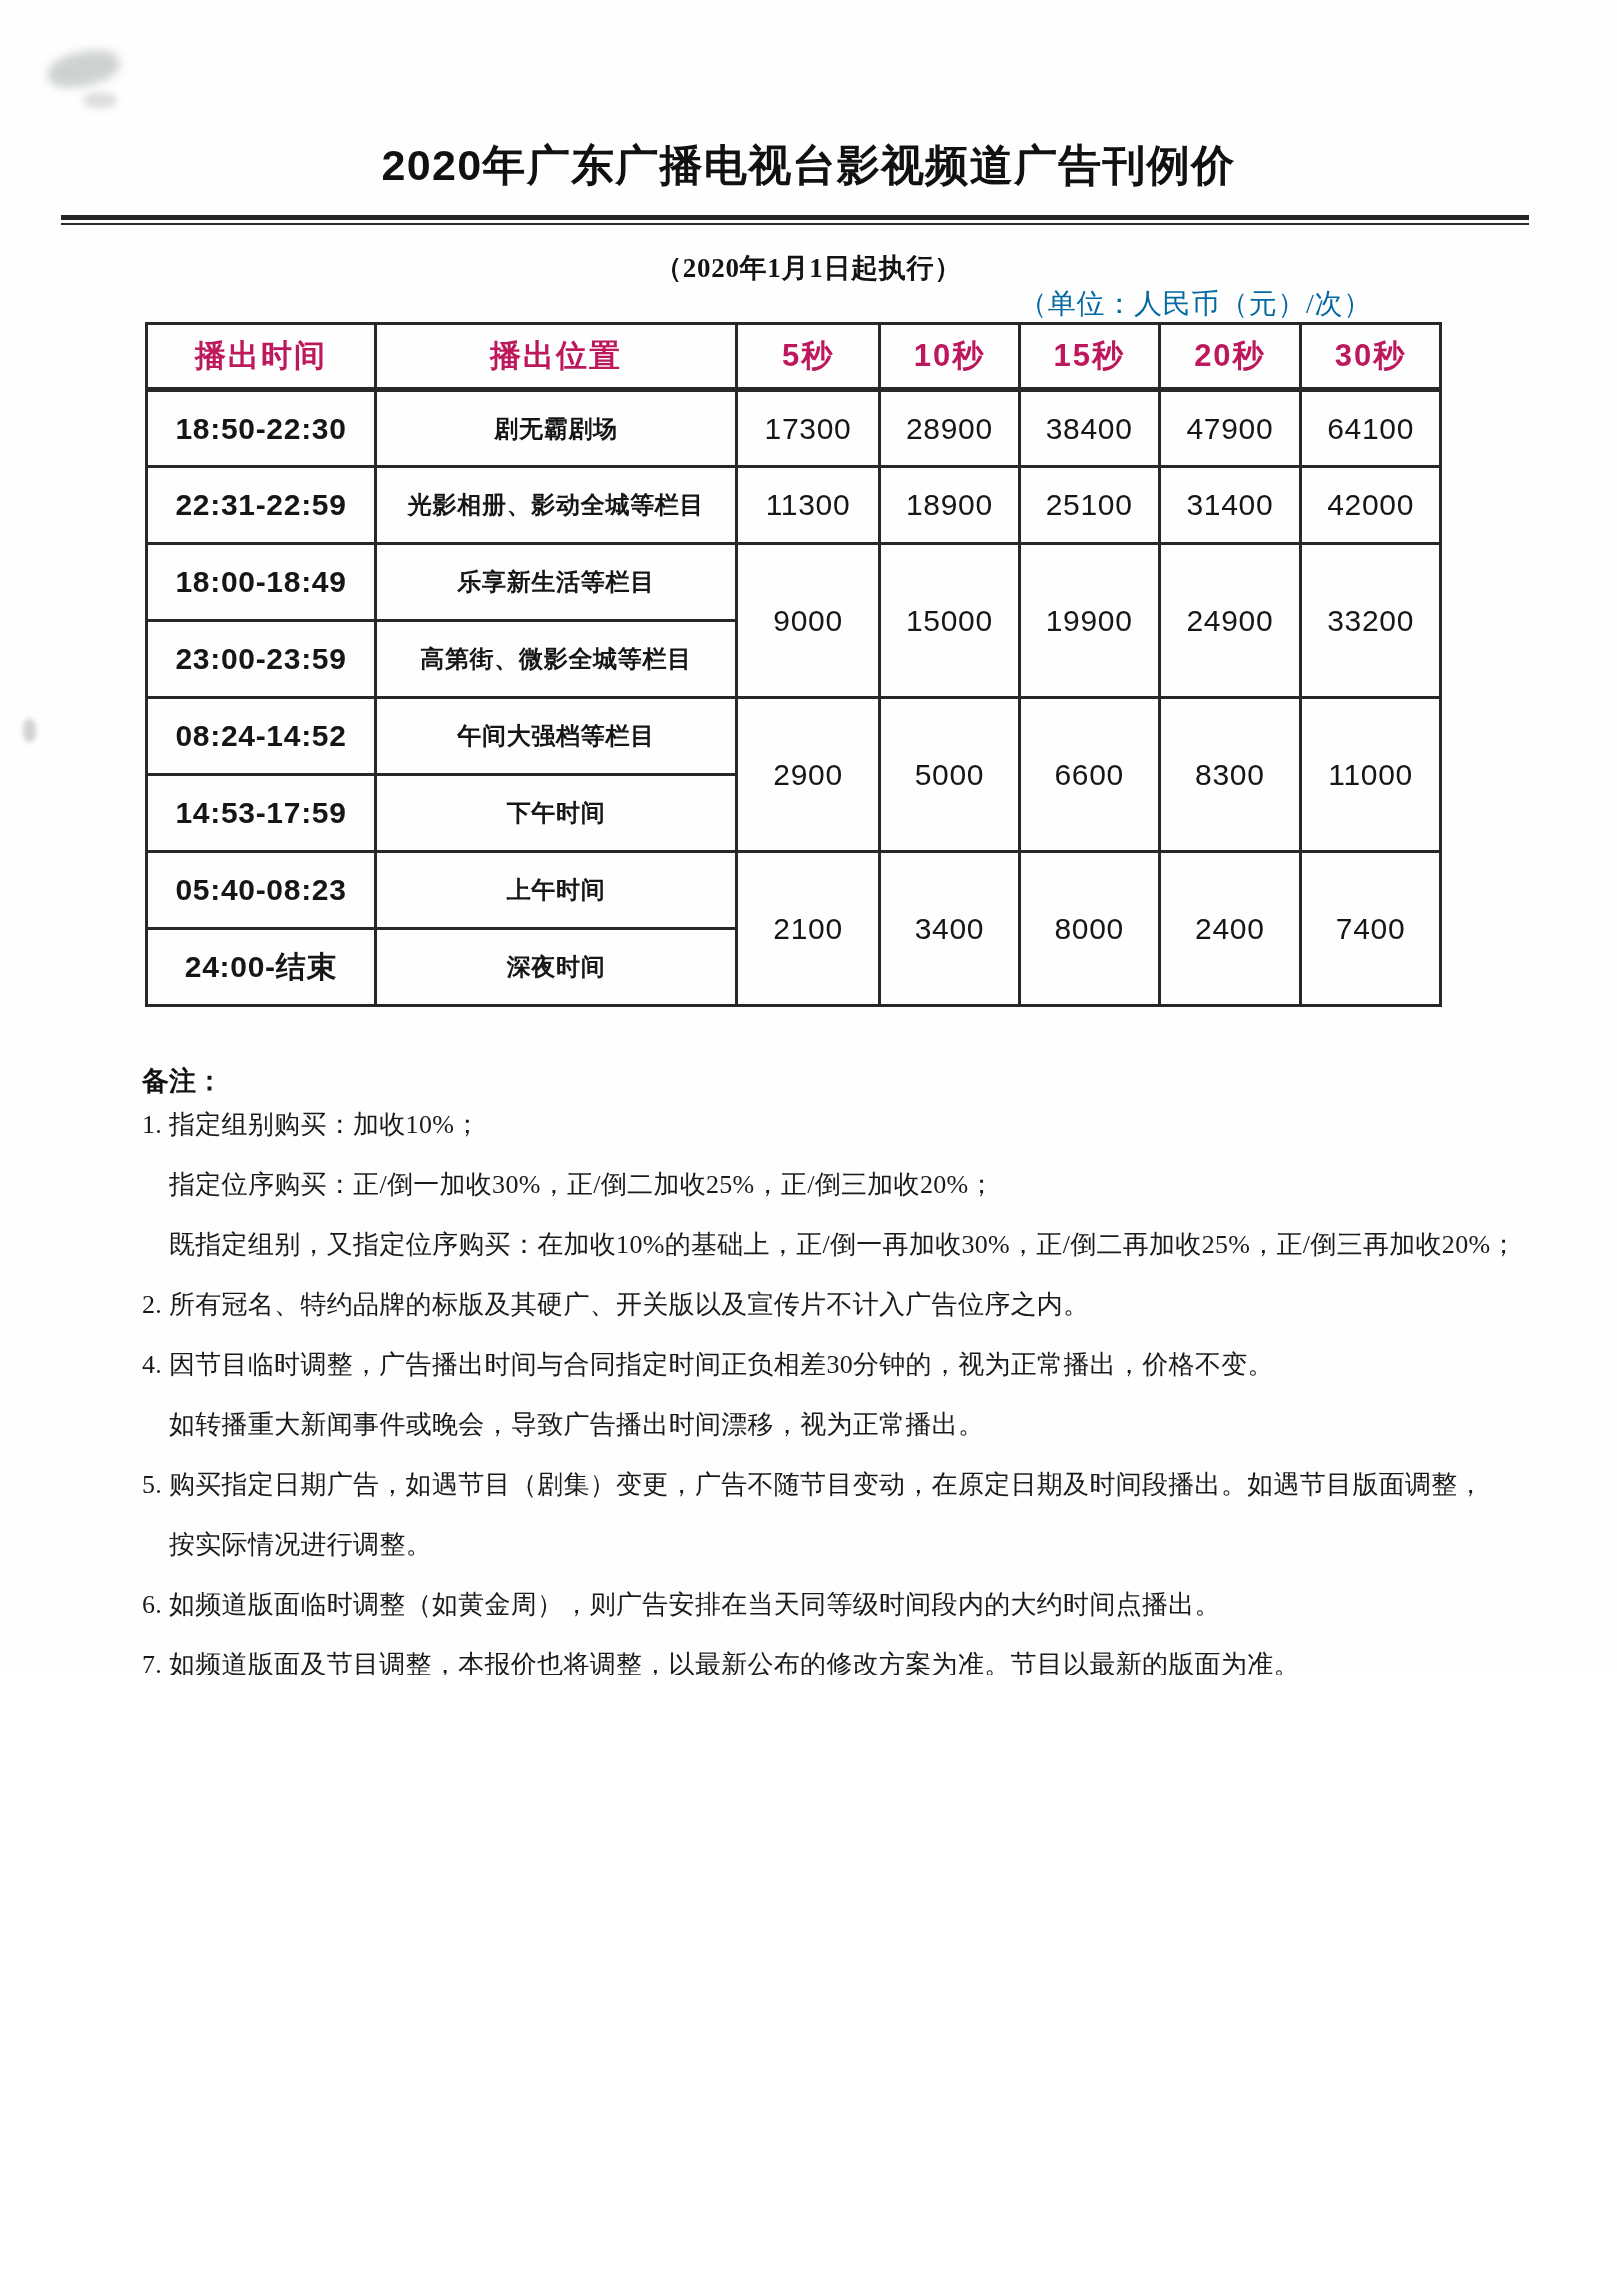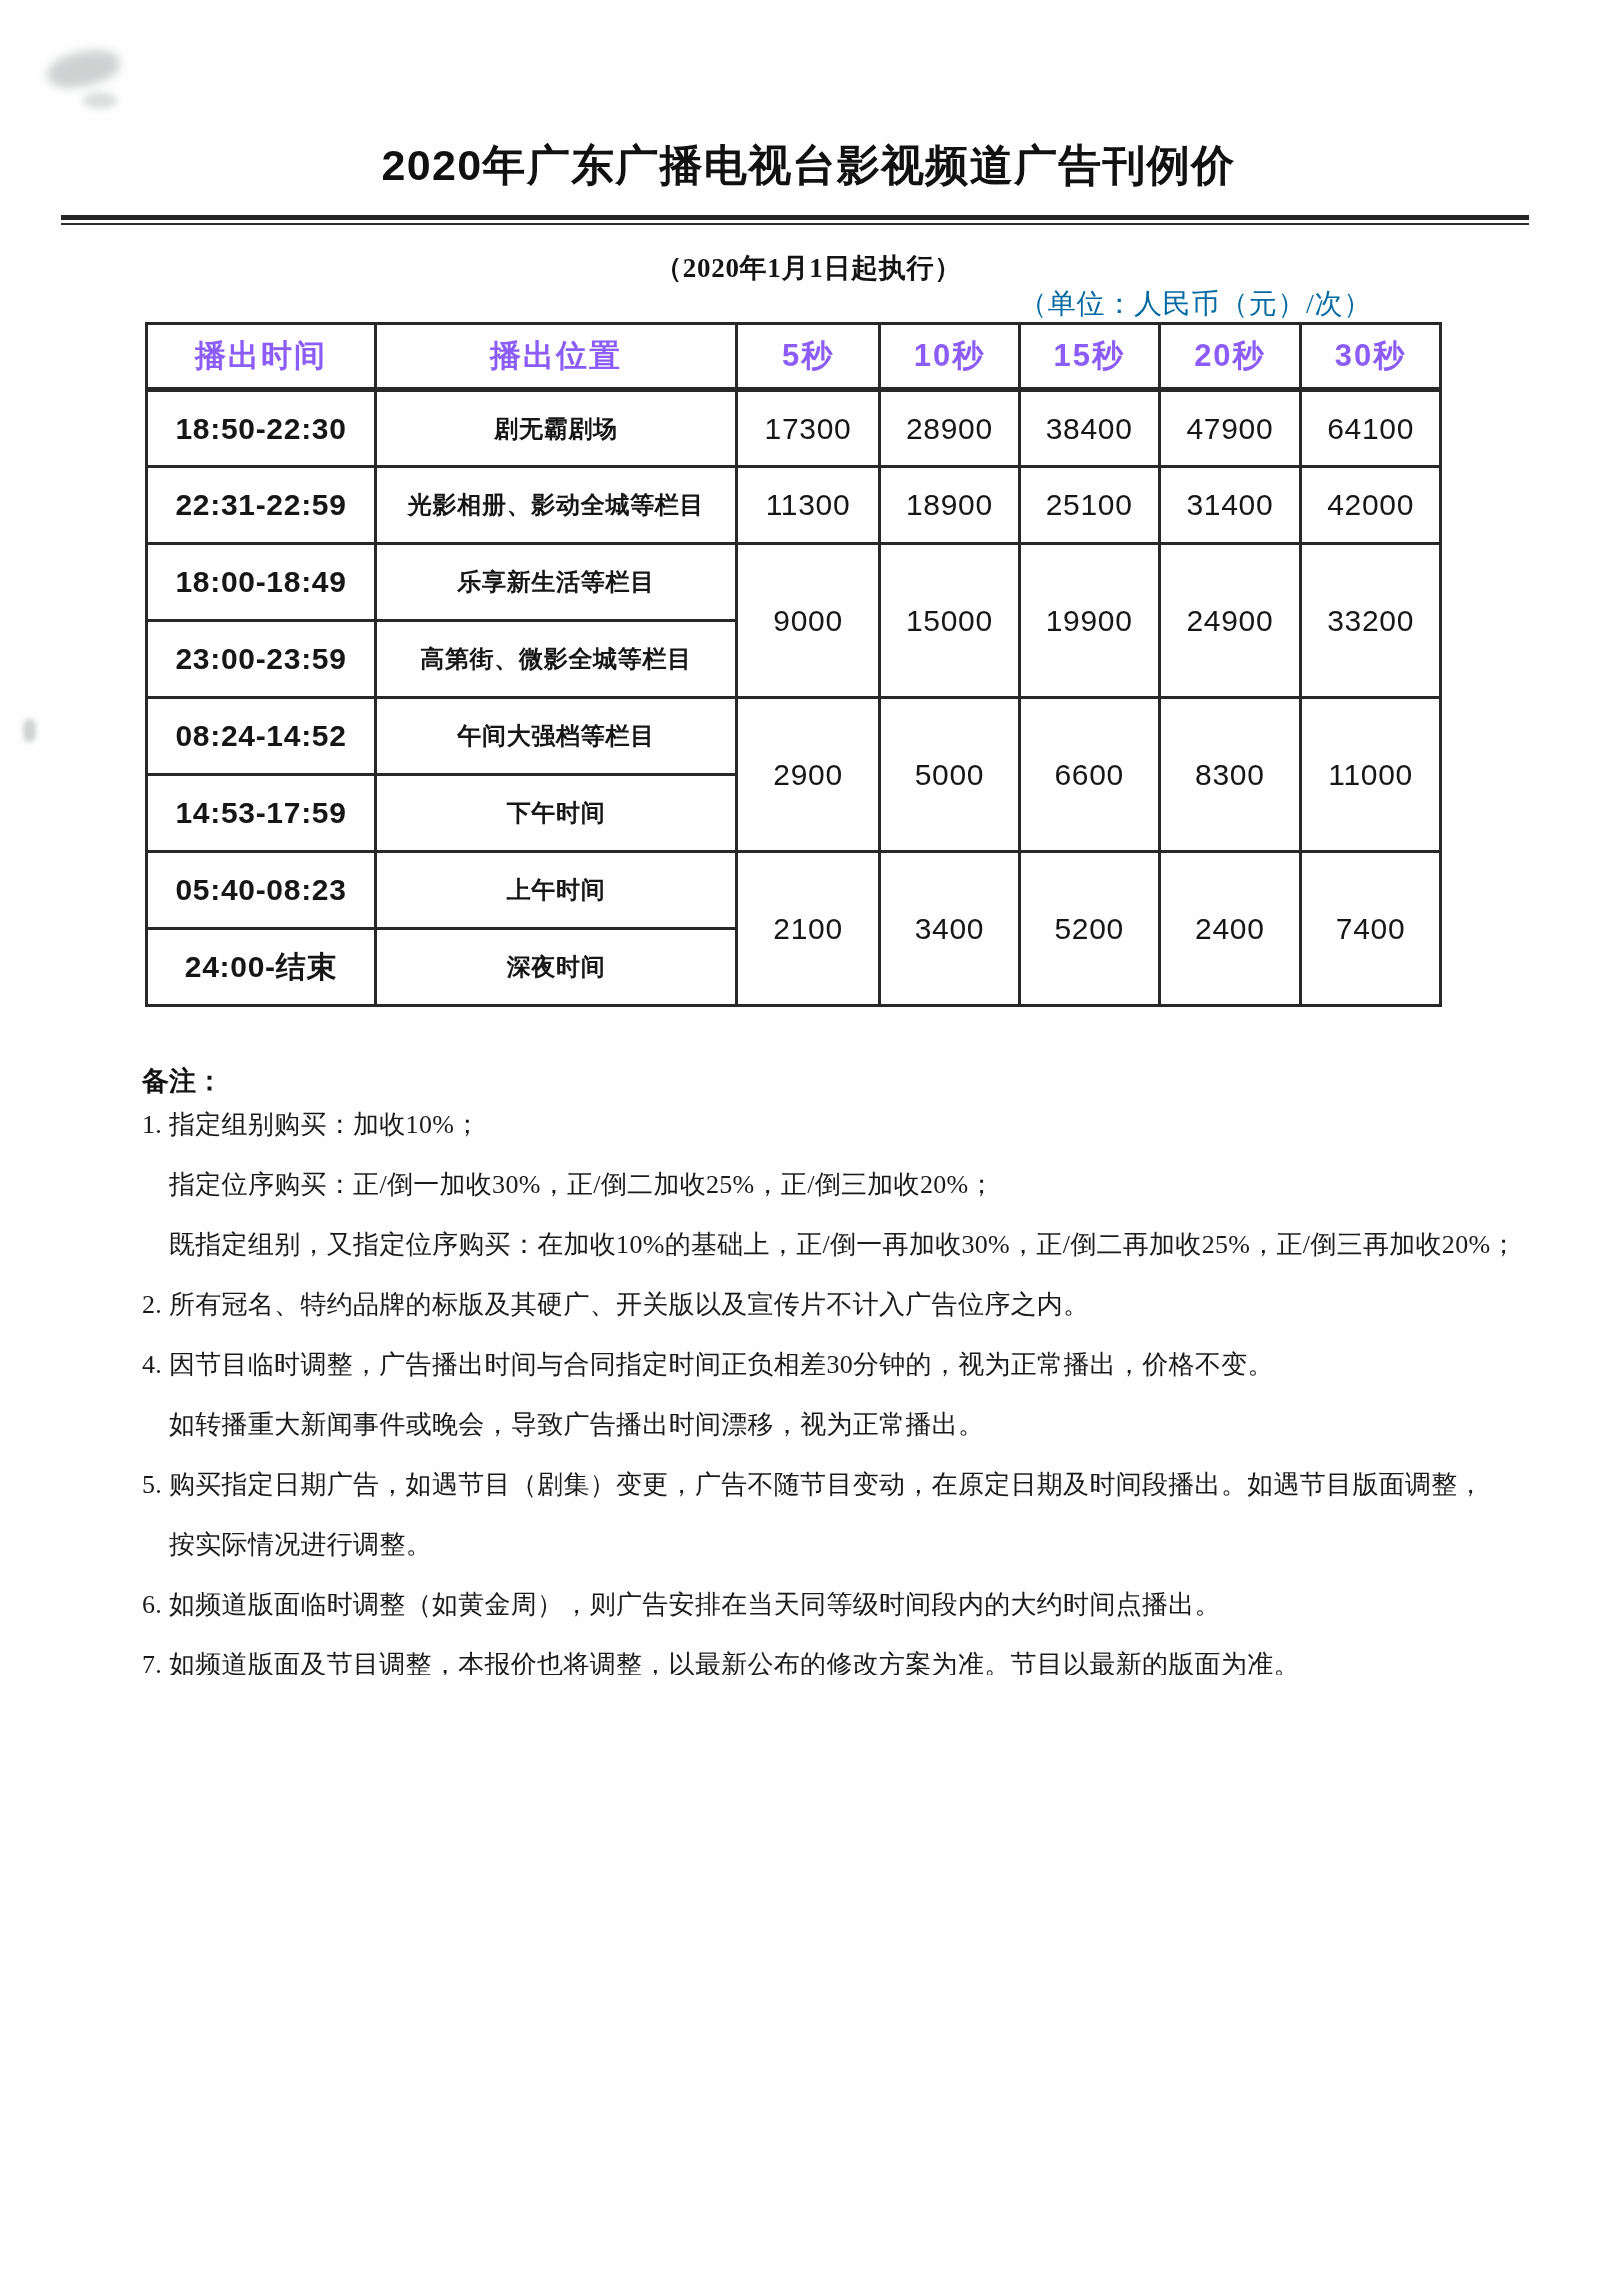--- a/index.html
+++ b/index.html
@@ -59,21 +59,21 @@
     border: 3.3px solid #282828;
     text-align: center; vertical-align: middle;
     padding: 0;
     background: #fefefe;
   }
   .rate-table thead tr { height: 66px; }
   .rate-table tbody tr { height: 77px; }
   .rate-table th {
     font-size: 31px; font-weight: 700; letter-spacing: 2px;
     border-bottom-width: 5.2px;
-    color: #8b5cf6;
+    color: #be185d;
   }
   .rate-table td.cell-time { font-size: 30px; font-weight: 600; letter-spacing: 0.7px; }
   .rate-table td.cell-position { font-size: 24px; font-weight: 600; letter-spacing: 0.7px; }
   .rate-table td.cell-price { font-size: 30px; font-weight: 500; letter-spacing: 0.7px; }
 
   .notes-heading {
     position: absolute; left: 142px; top: 1063px;
     font-family: Liberation Sans, sans-serif;
     font-size: 27px; font-weight: 700;
     color: #121212;
@@ -177,21 +177,21 @@
       </tr>
       <tr>
         <td class="cell-time">14:53-17:59</td>
         <td class="cell-position">下午时间</td>
       </tr>
       <tr>
         <td class="cell-time">05:40-08:23</td>
         <td class="cell-position">上午时间</td>
         <td class="cell-price" rowspan="2">2100</td>
         <td class="cell-price" rowspan="2">3400</td>
-        <td class="cell-price" rowspan="2">5200</td>
+        <td class="cell-price" rowspan="2">8000</td>
         <td class="cell-price" rowspan="2">2400</td>
         <td class="cell-price" rowspan="2">7400</td>
       </tr>
       <tr>
         <td class="cell-time">24:00-结束</td>
         <td class="cell-position">深夜时间</td>
       </tr>
     </tbody>
   </table>
 

